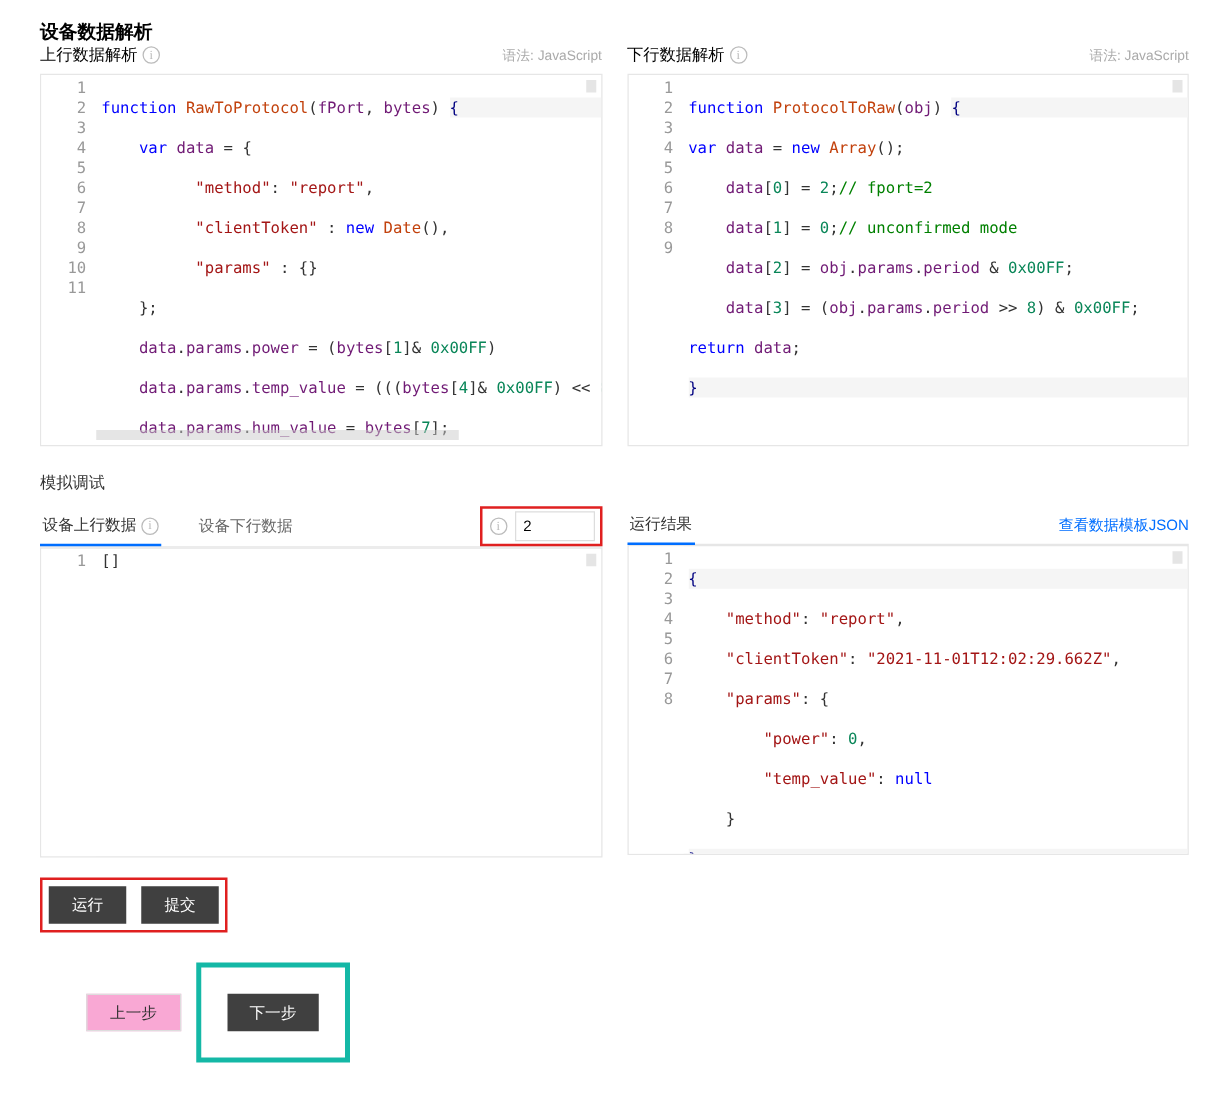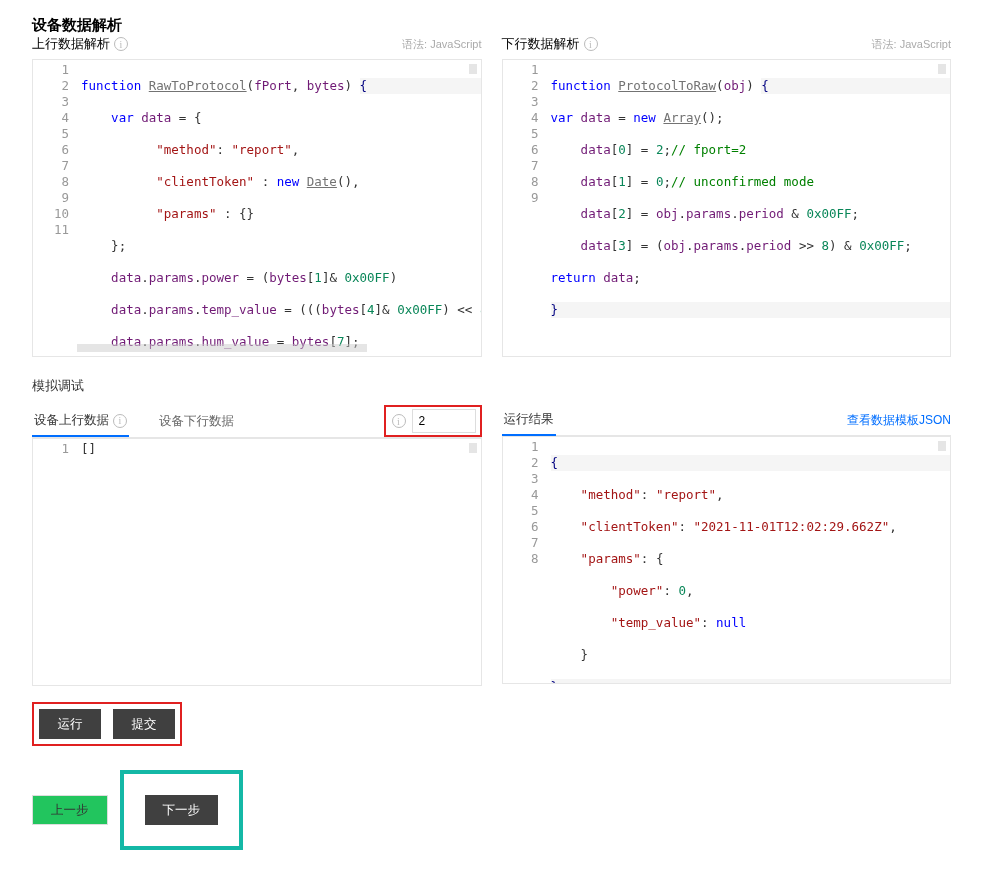--- a/index.html
+++ b/index.html
@@ -12,21 +12,21 @@
   .sect-head { display: flex; align-items: center; justify-content: space-between; margin-bottom: 6px; }
   .sect-title { font-size: 13px; color: #000; font-weight: 500; display: flex; align-items: center; gap: 4px; }
   .sect-lang { font-size: 11px; color: #aaa; }
   .info-icon { display: inline-flex; align-items: center; justify-content: center; width: 14px; height: 14px; border: 1px solid #bbb; border-radius: 50%; font-size: 10px; color: #bbb; font-family: serif; }
   .editor { border: 1px solid #e6e6e6; height: 298px; overflow: hidden; font-family: Consolas, Monaco, monospace; font-size: 12.5px; line-height: 16px; position: relative; display: flex; background: #fff; }
   .gutter { width: 44px; text-align: right; padding: 2px 8px 2px 0; color: #999; user-select: none; background: #fff; }
   .gutter .gl { height: 16px; }
   .code { flex: 1; padding: 2px 0 2px 4px; white-space: pre; overflow: hidden; position: relative; }
   .code .ln { height: 16px; }
   .kw { color: #0000ff; }
-  .fn { color: #737373; text-decoration: underline; }
+  .fn { color: #c2410c; }
   .nam { color: #701a75; }
   .str { color: #a31515; }
   .num { color: #098658; }
   .brc { color: #000080; }
   .com { color: #008000; }
   .editor .hscroll { position:absolute; left:44px; right:4px; bottom:4px; height:8px; background:#ccc; opacity:0.5; }
   .editor .vscroll { position:absolute; right:4px; top:4px; width:8px; height:10px; background:#ccc; opacity:0.5; }
   .hilite-line { background: #f5f5f5; display:inline-block; min-width:100%; }
 
   .sim-title { font-size: 13px; font-weight: 500; margin: 20px 0 10px 0; }
@@ -38,21 +38,21 @@
   .result-tabs { display:flex; align-items:center; border-bottom:1px solid #e6e6e6; }
   .result-tab { padding:6px 2px; font-size:12.5px; color:#333; border-bottom:2px solid #006eff; margin-bottom:-1px; font-weight:500; }
   .json-link { margin-left:auto; font-size:12px; color:#006eff; cursor:pointer; }
   .sim-editor { border:1px solid #e6e6e6; height:248px; overflow:hidden; font-family:Consolas,Monaco,monospace; font-size:12.5px; line-height:16px; display:flex; position:relative; }
   .sim-editor .gutter { width:44px; }
   .sim-editor .vscroll { position:absolute; right:4px; top:4px; width:8px; height:10px; background:#ccc; opacity:0.5; }
 
   .btn-row { display:flex; gap:12px; margin-top:16px; padding:5px; border:2px solid #e02020; width:max-content; }
   .btn { height:30px; min-width:62px; padding:0 18px; border:none; font-size:12.5px; cursor:pointer; }
   .btn.primary { background:#404040; color:#fff; }
-  .btn.plain { background:#22c55e; color:#333; border:1px solid #ddd; }
+  .btn.plain { background:#f9a8d4; color:#333; border:1px solid #ddd;margin-left:37px; }
 
   .footer { display:flex; align-items:center; gap:12px; margin-top:24px; }
   .footer .next-wrap { border:4px solid #14b8a6; padding:21px; }
 </style>
 </head>
 <body>
 
 <div class="page">
   <div class="title">设备数据解析</div>
 

